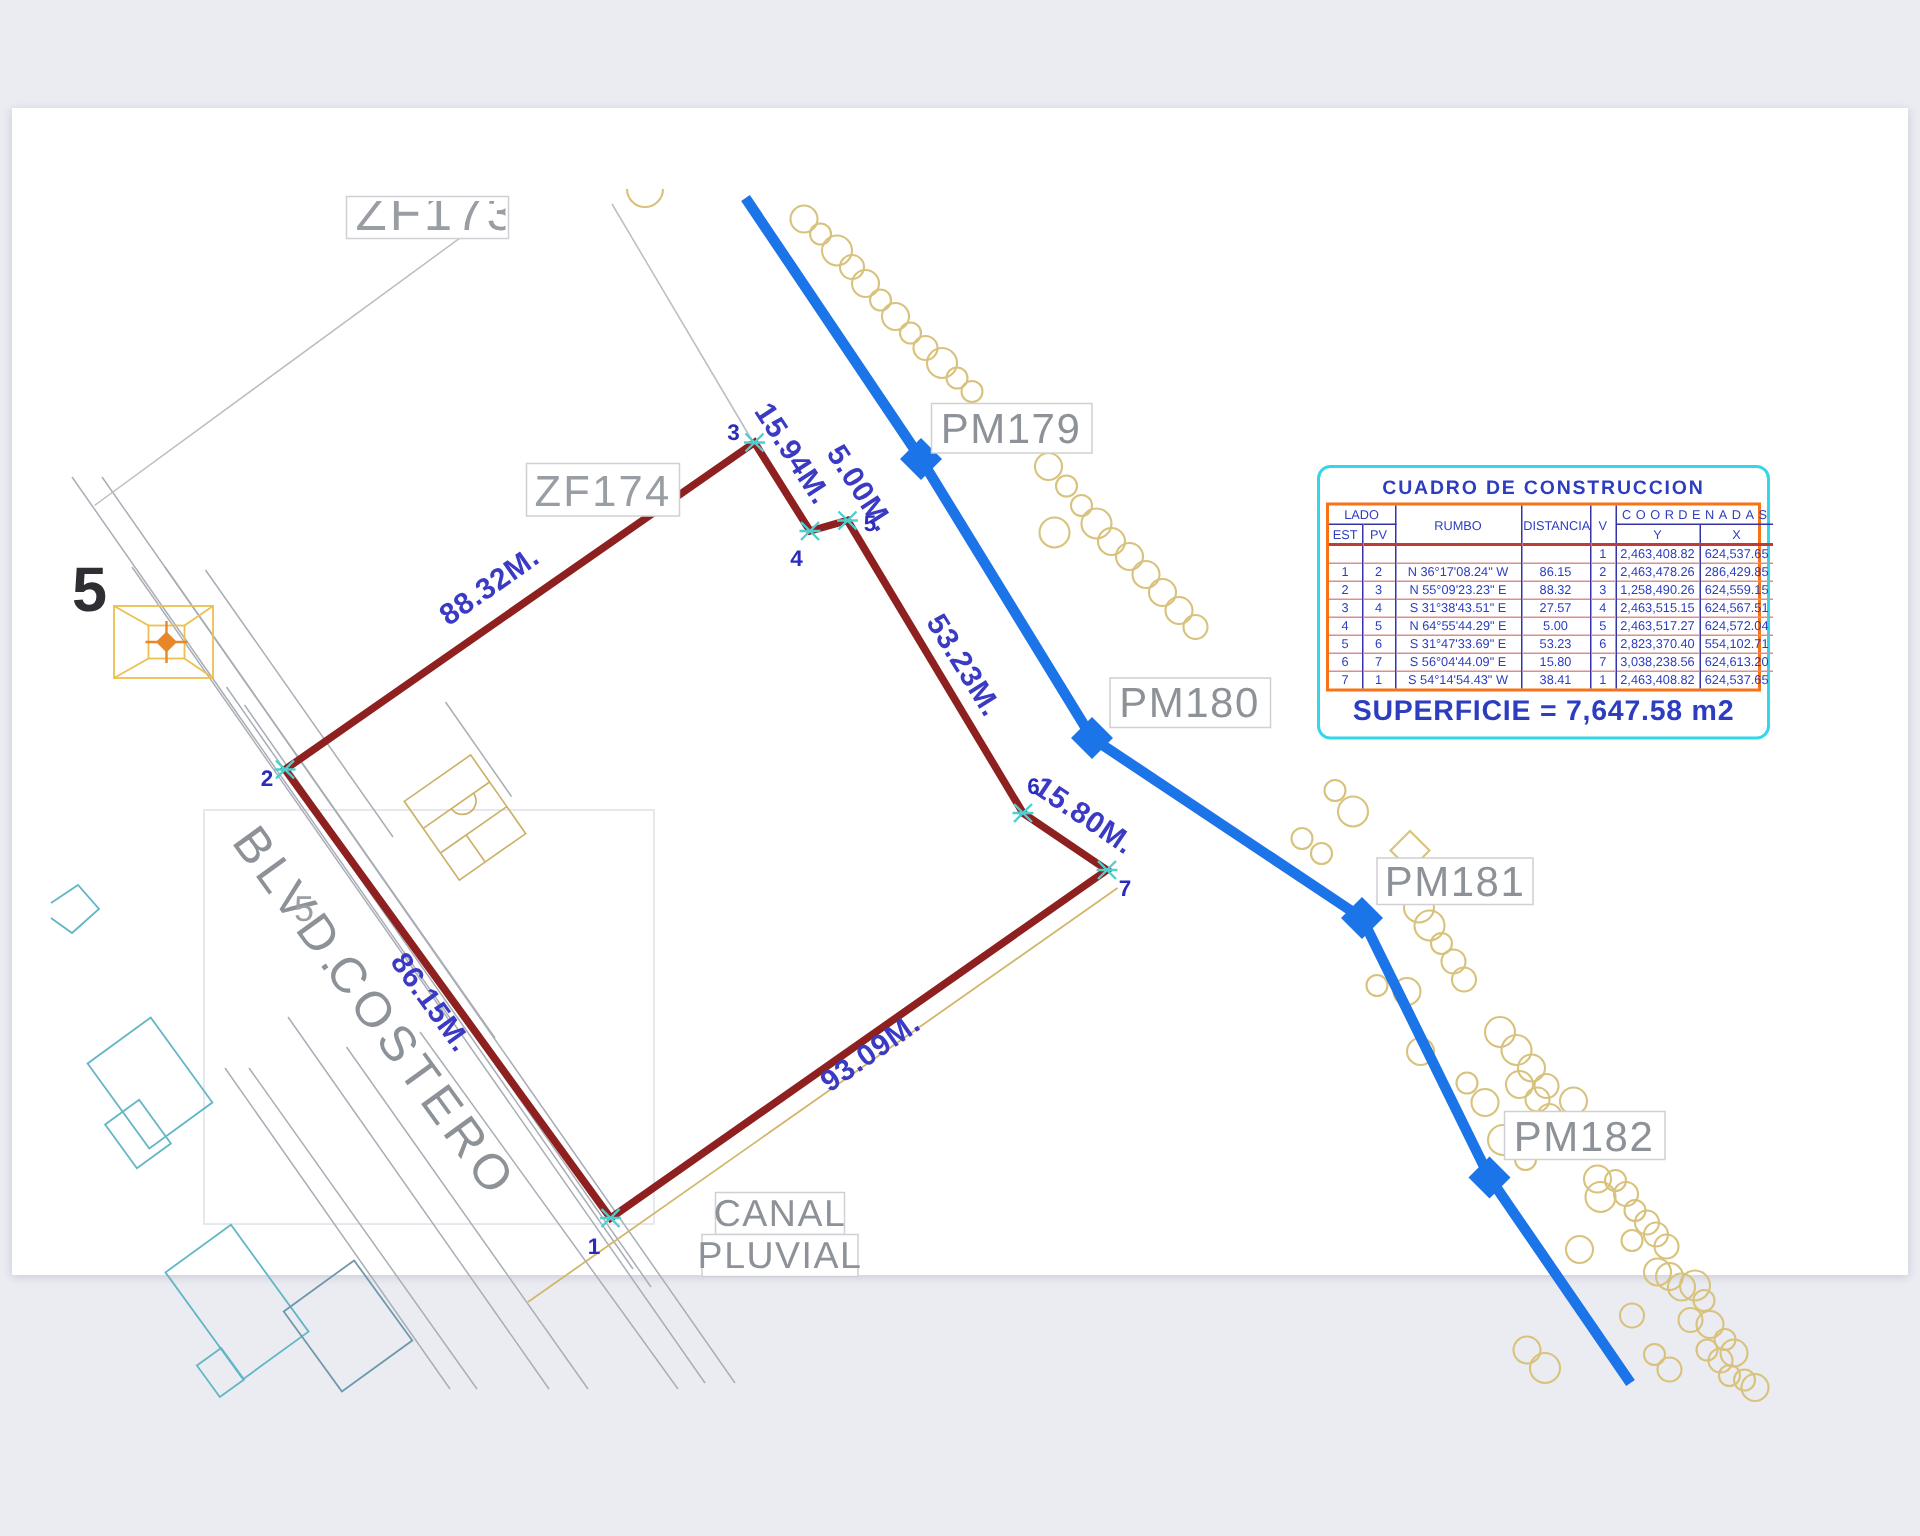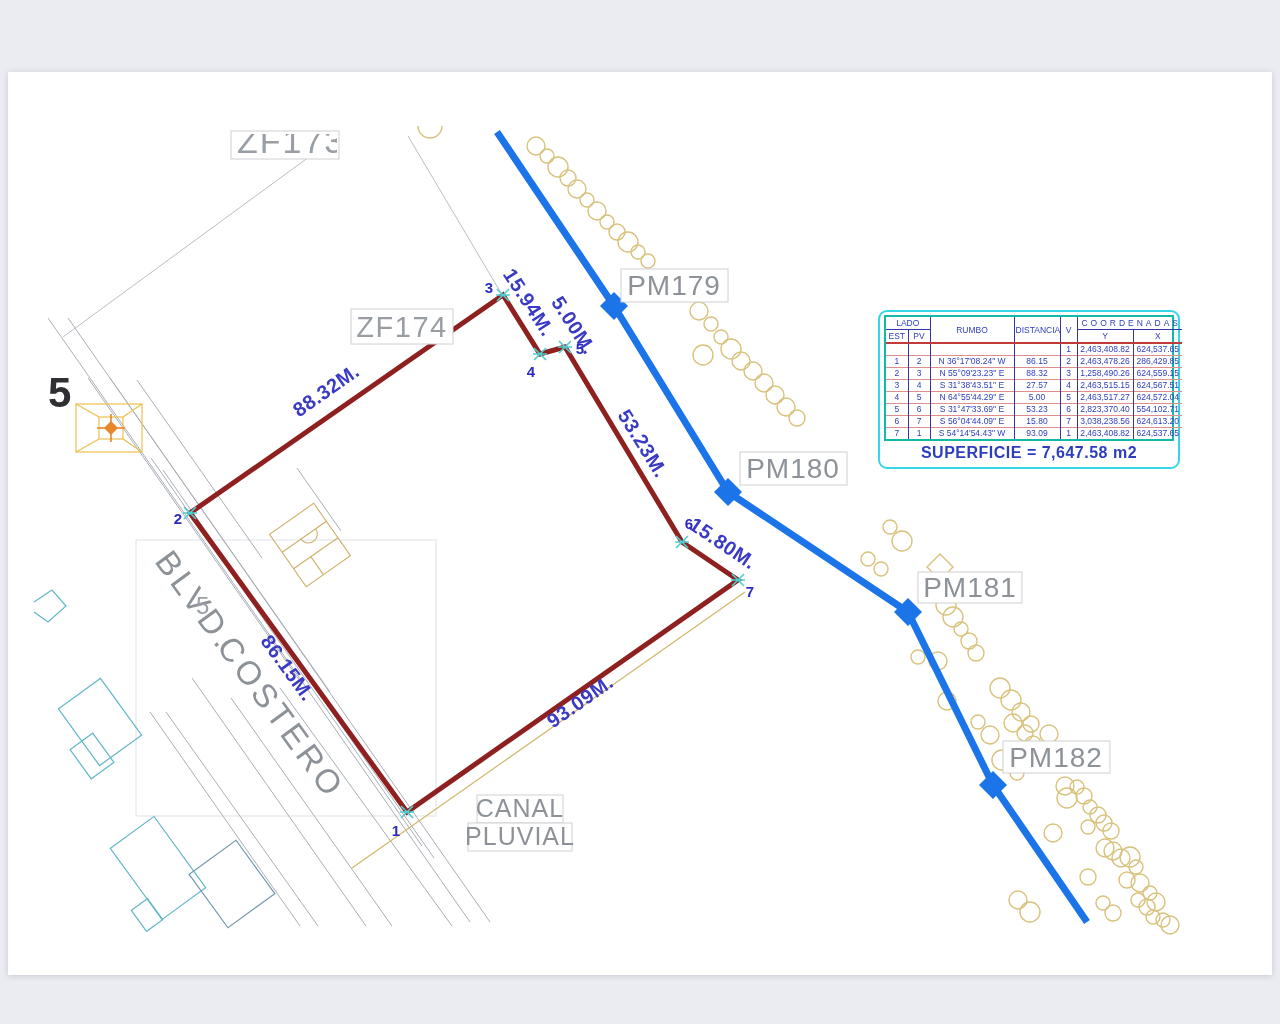--- a/index.html
+++ b/index.html
@@ -1,17 +1,17 @@
 <!DOCTYPE html>
 <html><head>
 <meta charset="utf-8">
 <style>
   html,body{margin:0;padding:0;width:1280px;height:1024px;overflow:hidden;
     background:#ebecf2;font-family:"Liberation Sans",sans-serif;}
-  .paper{position:absolute;left:8px;top:72px;width:1264px;height:903px;
+  .paper{position:absolute;left:8px;top:72px;width:1264px;height:778px;
     background:#ffffff;box-shadow:0 1px 6px rgba(40,40,70,.18);}
   svg{position:absolute;left:0;top:0;}
   svg text{font-family:"Liberation Sans",sans-serif;}
 
   
   .road{stroke:#a9aeb6;stroke-width:1;fill:none;}
   .faint{stroke:#e0e1e7;stroke-width:1;fill:none;}
   .leader{stroke:#b9bec4;stroke-width:1;fill:none;}
   .cyanb{stroke:#62b6c6;stroke-width:1.2;fill:none;}
   .slateb{stroke:#6f98ab;stroke-width:1.2;fill:none;}
@@ -36,30 +36,30 @@
   .blvd{fill:#8d9298;font-size:33px;letter-spacing:4px;}
   .canalLbl{fill:#8d9298;font-size:25px;letter-spacing:1px;}
   .num5big{fill:#2f2f33;font-size:42px;font-weight:600;}
   .num5small{fill:#9aa0a6;font-size:24px;}
 
   
   .cuadro{position:absolute;left:870px;top:238px;width:302px;background:#ffffff;
     border:2.5px solid #35d6e8;border-radius:9px;padding:3px 4px 4px 4px;box-sizing:border-box;}
   .cuadro-title{color:#2d3dc0;font-weight:bold;font-size:13px;text-align:center;
     letter-spacing:1.2px;padding:2px 0 3px 0;}
-  .cuadro-frame{border:2px solid #14b8a6;}
+  .cuadro-frame{border:2px solid #f97316;}
   .cuadro table{width:100%;border-collapse:collapse;color:#2d3dc0;font-size:8.5px;table-layout:fixed;}
   .cuadro td{text-align:center;padding:0 1px;height:11px;line-height:11px;overflow:hidden;white-space:nowrap;}
   .cuadro td.vl{border-left:1px solid #3535a8;}
   .cuadro tr.h1 td{height:12px;line-height:12px;}
   .cuadro tr.h2 td{height:12px;line-height:12px;border-top:1px solid #3535a8;}
   .cuadro td.hdrbottom{border-bottom:2px solid #c23b3b;}
   .cuadro tr.dr td{border-top:1px solid #dc8f8f;}
   .cuadro td.spread{letter-spacing:3px;text-align:right;}
-  .cuadro-foot{color:#2d3dc0;font-weight:bold;font-size:16px;text-align:center;
+  .cuadro-foot{color:#2d3dc0;font-weight:bold;font-size:19px;text-align:center;
     padding:3px 0 1px 0;letter-spacing:.5px;}
 </style>
 </head>
 <body>
 
 <div class="paper">
 <svg width="1264" height="903" viewBox="8 72 1264 903">
   <defs>
     <clipPath id="zf173clip">
           <rect x="233" y="134" width="104" height="25"></rect>
@@ -276,20 +276,21 @@
     <text class="vnum" x="178" y="524" text-anchor="middle">2</text>
     <text class="vnum" x="489" y="293" text-anchor="middle">3</text>
     <text class="vnum" x="531" y="377" text-anchor="middle">4</text>
     <text class="vnum" x="580" y="354" text-anchor="middle">5</text>
     <text class="vnum" x="689" y="529" text-anchor="middle">6</text>
     <text class="vnum" x="750" y="597" text-anchor="middle">7</text>
   </g>
 </svg>
 
 <div class="cuadro">
+  <div class="cuadro-title">CUADRO DE CONSTRUCCION</div>
   <div class="cuadro-frame">
   <table>
     <colgroup>
       <col style="width:22px">
             <col style="width:22px">
             <col style="width:84px">
       <col style="width:46px">
             <col style="width:17px">
             <col style="width:56px">
             <col style="width:49px">
@@ -368,21 +369,21 @@
       <td class="vl">S 56°04'44.09" E</td>
               <td class="vl">15.80</td>
       <td class="vl">7</td>
               <td class="vl">3,038,238.56</td>
       <td class="vl">624,613.20</td>
     </tr>
     <tr class="dr">
       <td>7</td>
               <td class="vl">1</td>
       <td class="vl">S 54°14'54.43" W</td>
-              <td class="vl">93.09</td>
+              <td class="vl">38.41</td>
       <td class="vl">1</td>
               <td class="vl">2,463,408.82</td>
       <td class="vl">624,537.65</td>
     </tr>
   </tbody>
         </table>
   </div>
   <div class="cuadro-foot">SUPERFICIE = 7,647.58 m2</div>
 </div>
 </div>

